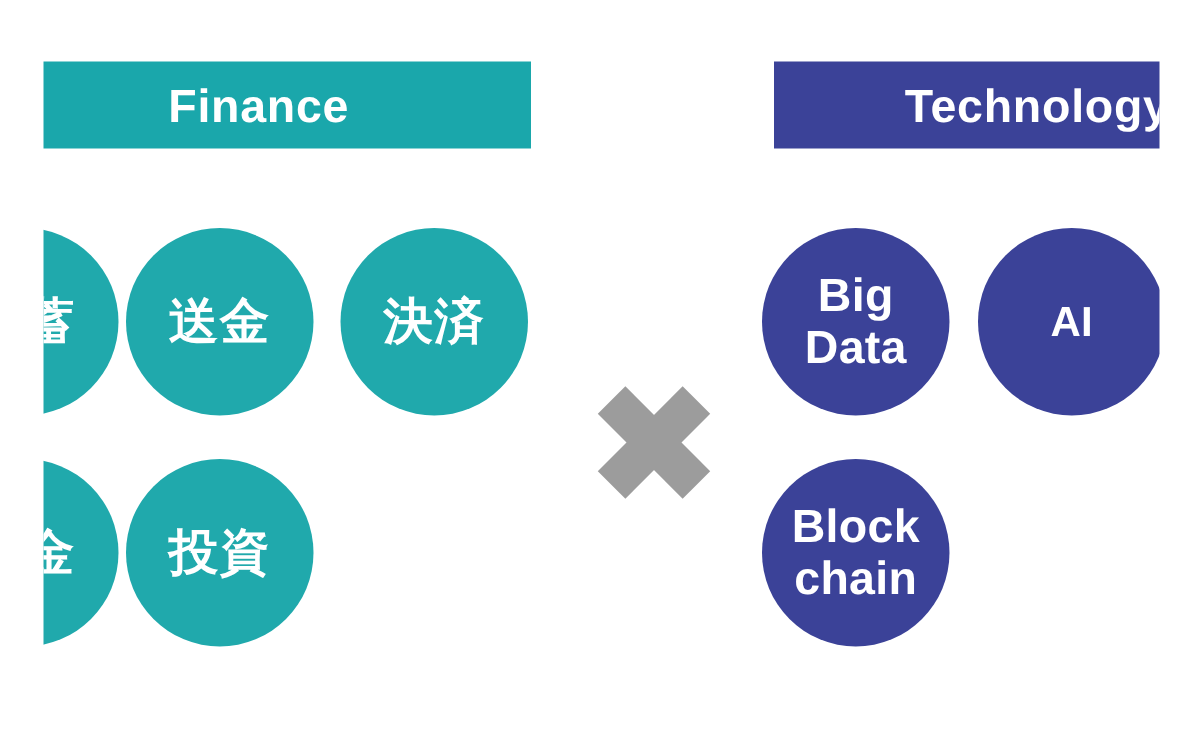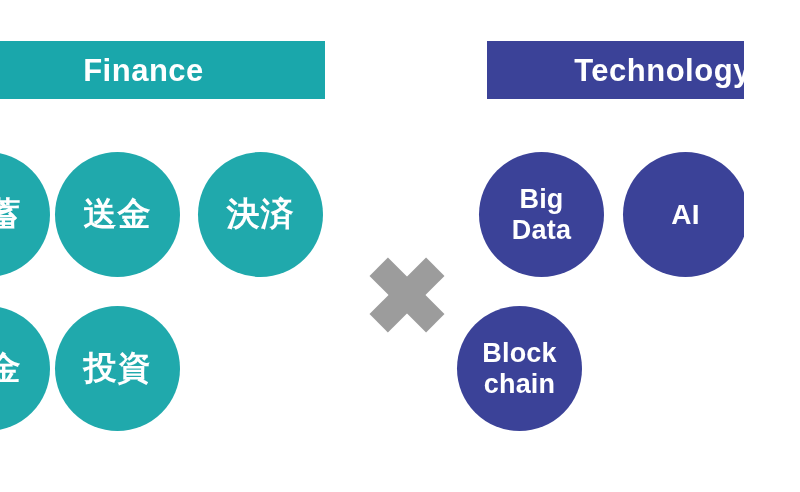--- a/index.html
+++ b/index.html
@@ -9,20 +9,21 @@
   }
   body {
     font-family: "Liberation Sans", "DejaVu Sans", sans-serif;
   }
   #canvas {
     position: relative;
     width: 744px;
     height: 492px;
     background: #ffffff;
     overflow: hidden;
+    margin-left: 29px;
   }
 
   
   .header-bar {
     position: absolute;
     height: 58px;
     display: flex;
     align-items: center;
     justify-content: center;
     box-sizing: border-box;
@@ -71,21 +72,21 @@
   }
   .circle-finance .circle-label {
     font-size: 33px;
     letter-spacing: 1px;
     font-family: "DejaVu Sans", "Liberation Sans", sans-serif;
   }
   .circle-tech {
     background: #3B4298;
   }
   .circle-tech .circle-label {
-    font-size: 27px;
+    font-size: 31px;
     letter-spacing: 0.2px;
   }
   .circle-tech.tech-one-line .circle-label {
     font-size: 28px;
   }
 
   
   #multiply-symbol {
     position: absolute;
     left: 367px;
@@ -145,21 +146,21 @@
     <span class="circle-label">Big
 Data</span>
   </div>
   <div class="circle circle-tech tech-one-line" style="left:623px; top:152px;">
     <span class="circle-label">AI</span>
   </div>
   <div class="circle circle-tech tech-one-line" style="left:767px; top:152px;">
     
   </div>
 
-  <div class="circle circle-tech" style="left:457px; top:306px;">
+  <div class="circle circle-tech" style="left:479px; top:306px;">
     <span class="circle-label">Block
 chain</span>
   </div>
   <div class="circle circle-tech tech-one-line" style="left:767px; top:306px;">
     <span class="circle-label"></span>
   </div>
 
 </div>
 
 </body></html>

